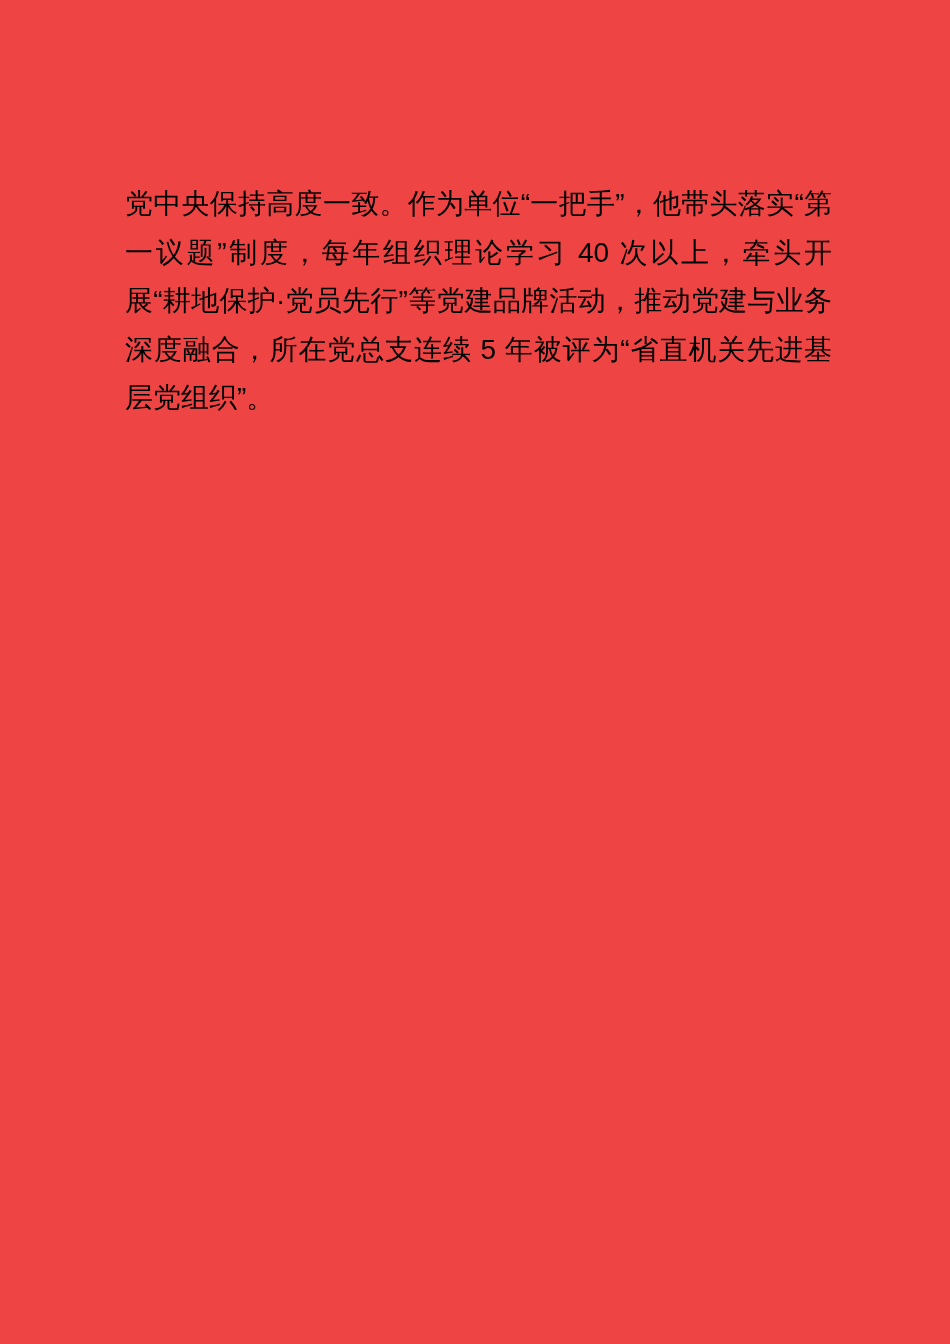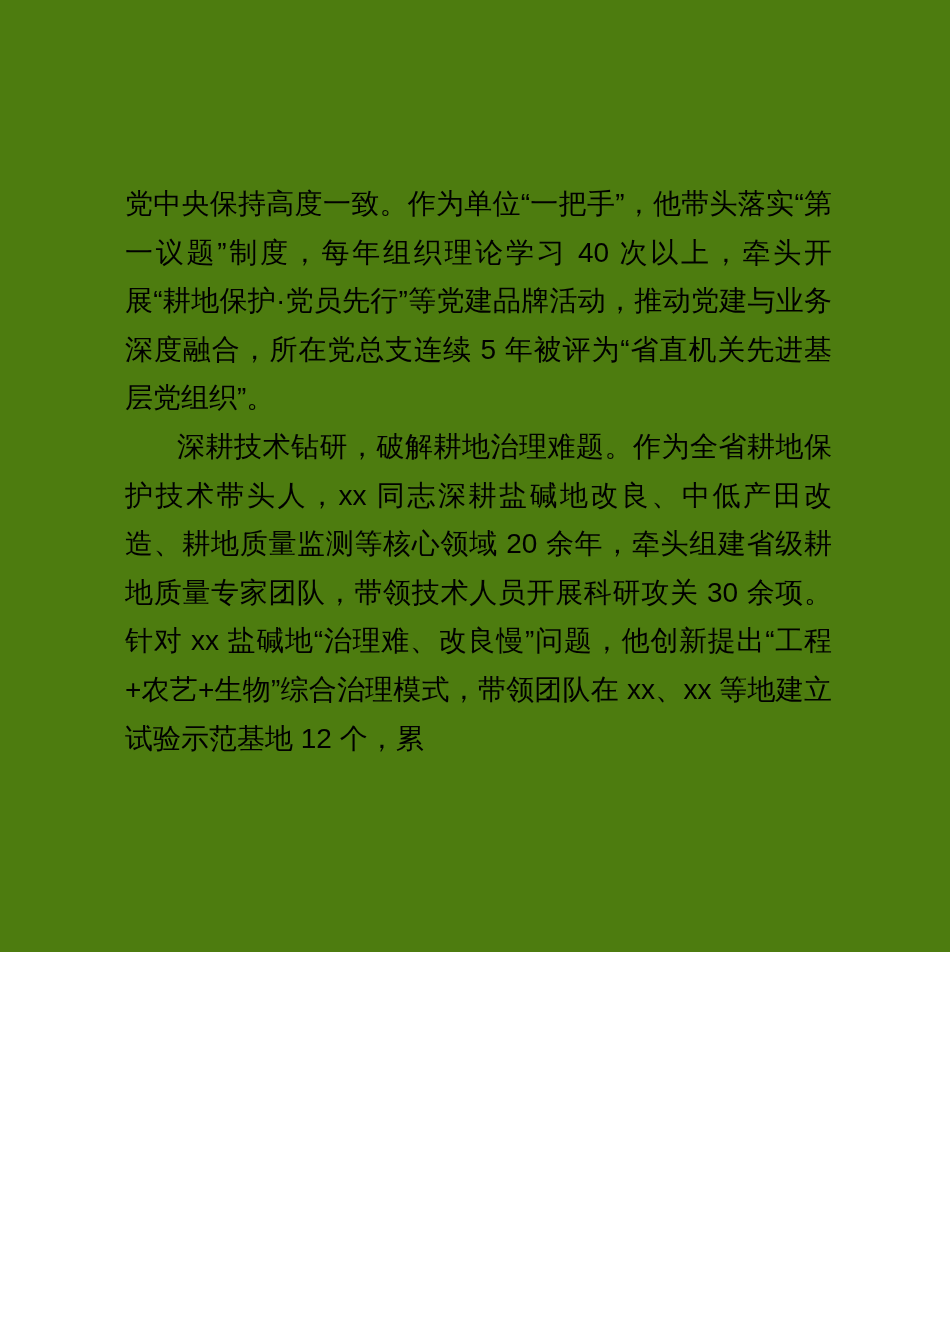--- a/index.html
+++ b/index.html
@@ -3,22 +3,22 @@
   <meta charset="utf-8">
   <style>
     html, body {
       margin: 0;
       padding: 0;
       background: #ffffff;
     }
     .page {
       position: relative;
       width: 950px;
-      height: 952px;
-      background: #4d7c0f;
+      height: 1344px;
+      background: #ef4444;
       overflow: hidden;
       font-family: "Liberation Sans", sans-serif;
     }
     .doc {
       position: absolute;
       left: 125px;
       top: 180px;
       width: 707px;
       color: #000000;
       font-size: 28px;
@@ -38,15 +38,14 @@
     .heading {
       font-weight: normal; 
     }
   </style>
 </head>
 <body>
 
 <div class="page">
   <div class="doc">
     <p>党中央保持高度一致。作为单位“一把手”，他带头落实“第一议题”制度，每年组织理论学习 40 次以上，牵头开展“耕地保护·党员先行”等党建品牌活动，推动党建与业务深度融合，所在党总支连续 5 年被评为“省直机关先进基层党组织”。</p>
-    <p class="indent">深耕技术钻研，破解耕地治理难题。作为全省耕地保护技术带头人，xx 同志深耕盐碱地改良、中低产田改造、耕地质量监测等核心领域 20 余年，牵头组建省级耕地质量专家团队，带领技术人员开展科研攻关 30 余项。针对 xx 盐碱地“治理难、改良慢”问题，他创新提出“工程+农艺+生物”综合治理模式，带领团队在 xx、xx 等地建立试验示范基地 12 个，累</p>
   </div>
 </div>
 
 </body></html>

